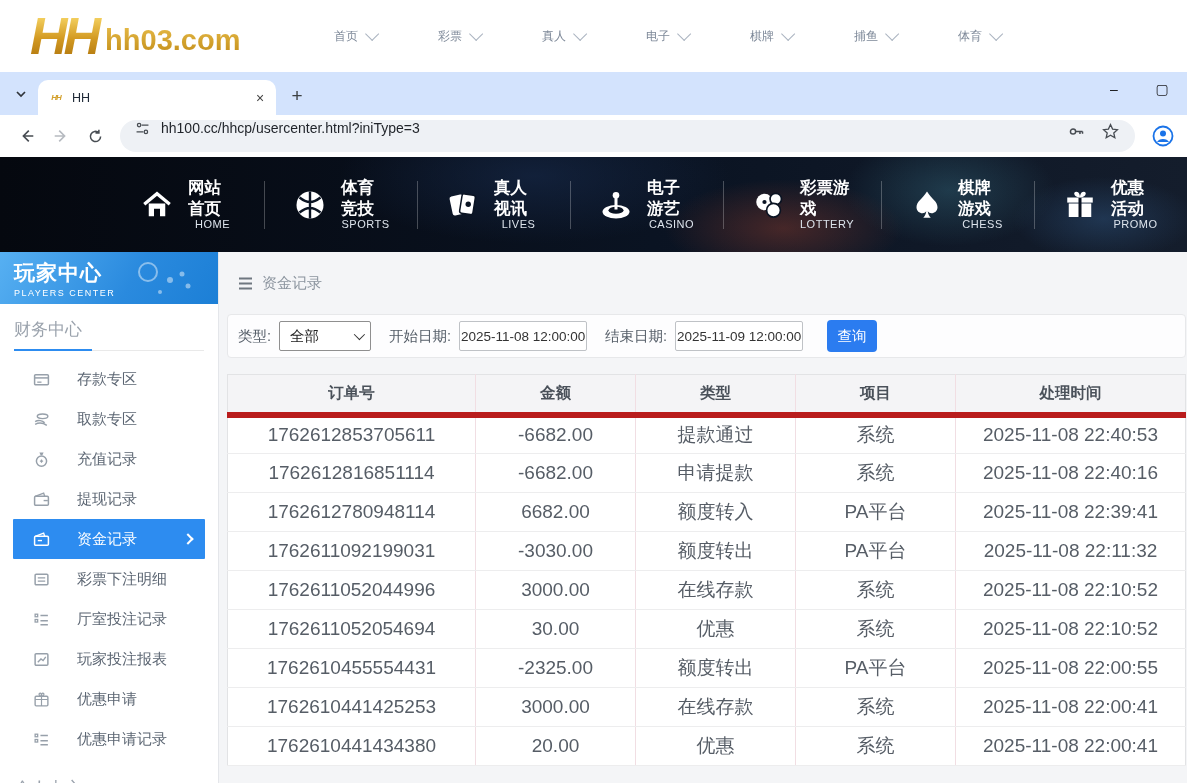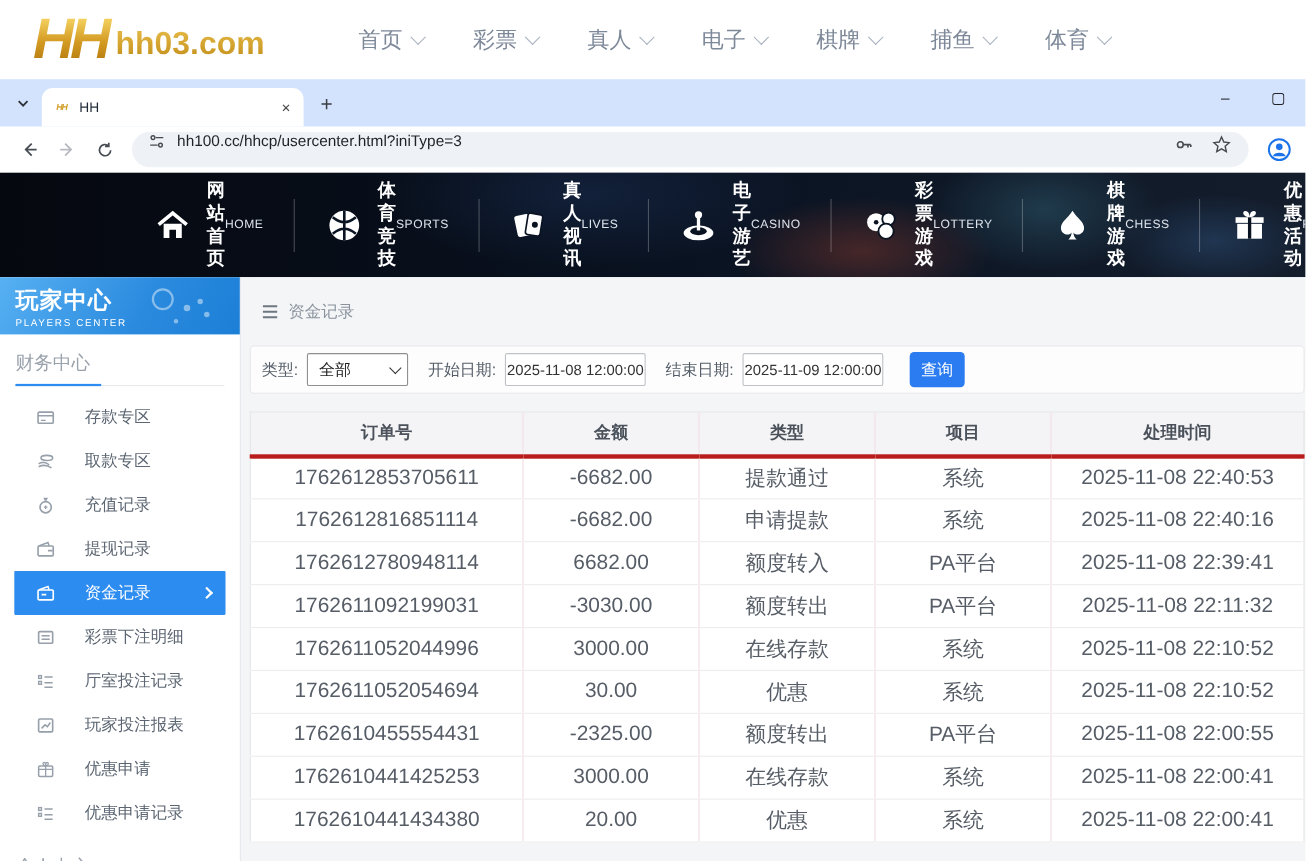--- a/index.html
+++ b/index.html
@@ -12,21 +12,21 @@
   .logo { display:flex; align-items:flex-end; cursor:pointer; }
   .logo-hh { font-size:52px; line-height:0.9; font-weight:800; font-style:italic;
     background:linear-gradient(180deg,#f3cf5e 10%,#d39a22 55%,#b97f12 90%);
     -webkit-background-clip:text; background-clip:text; -webkit-text-fill-color:transparent;
     letter-spacing:-4px; padding-right:8px; }
   .logo-domain { font-size:29px; font-weight:700;
     background:linear-gradient(180deg,#e8bd4a,#c08a16);
     -webkit-background-clip:text; background-clip:text; -webkit-text-fill-color:transparent;
     margin-bottom:2px; }
   .site-nav { display:flex; margin-left:62px; }
-  .site-nav-item { display:flex; align-items:center; gap:7px; color:#7d8898; font-size:20px;
+  .site-nav-item { display:flex; align-items:center; gap:7px; color:#7d8898; font-size:12px;
     width:104px; justify-content:center; cursor:pointer; }
   .chev { width:10px; height:10px; border-right:1.8px solid #aab3c0; border-bottom:1.8px solid #aab3c0;
     transform:rotate(45deg) translateY(-3px); }
 
   
   .tabstrip { height:43px; background:#d3e3fd; display:flex; align-items:flex-end; position:relative; }
   .tab-search { width:26px; height:26px; border-radius:50%; display:flex; align-items:center; justify-content:center; margin:0 4px 8px 8px; cursor:pointer; }
   .tab { width:238px; height:35px; background:#fff; border-radius:10px 10px 0 0; display:flex; align-items:center; padding:0 8px 0 10px; }
   .favicon { width:16px; height:16px; font-size:8px; font-weight:800; color:#d3a02c; display:flex; align-items:center; justify-content:center; font-style:italic; letter-spacing:-1px; }
   .tab-title { font-size:12.5px; color:#1f2937; margin-left:8px; flex:1; }
@@ -45,21 +45,21 @@
   .game-nav { height:95px; display:flex; align-items:center; padding-left:112px;
     background:
       radial-gradient(170px 70px at 66% 75%, rgba(140,60,45,.45), transparent 70%),
       radial-gradient(150px 80px at 80% 35%, rgba(55,110,130,.40), transparent 70%),
       radial-gradient(130px 60px at 93% 65%, rgba(45,80,120,.50), transparent 70%),
       radial-gradient(260px 90px at 45% 20%, rgba(25,45,80,.55), transparent 75%),
       linear-gradient(90deg,#05080f,#0a1322 55%,#141d2c); }
   .game-item { display:flex; align-items:center; gap:13px; padding:0 27px; height:48px; cursor:pointer; }
   .game-item + .game-item { border-left:1px solid rgba(255,255,255,.25); }
   .game-icon { width:36px; height:36px; flex:0 0 auto; }
-  .game-txt { display:flex; flex-direction:row; align-items:center; line-height:1.25; }
+  .game-txt { display:flex; flex-direction:column; align-items:center; line-height:1.25; }
   .game-title { color:#fff; font-size:16.5px; font-weight:700; }
   .game-sub { color:#dde4ec; font-size:11px; letter-spacing:.5px; }
 
   
   .lower { display:flex; height:531px; }
   .sidebar { width:219px; background:#fff; border-right:1px solid #e4e6ea; flex:0 0 auto; }
   .sb-header { height:52px; background:linear-gradient(120deg,#57b0f2 0%,#2a8ade 60%,#1c7fd6 100%);
     color:#fff; padding:7px 0 0 14px; position:relative; overflow:hidden; cursor:default; }
   .sb-header-title { font-size:21px; font-weight:700; letter-spacing:1px; }
   .sb-header-sub { font-size:9px; letter-spacing:1.5px; margin-top:1px; }
@@ -89,21 +89,21 @@
   .f-select .chev-s { width:8px; height:8px; border-right:1.6px solid #333; border-bottom:1.6px solid #333; transform:rotate(45deg) translateY(-2px); }
   .f-input { width:128px; height:30px; border:1px solid #bfc2c6; border-radius:2px; background:#fff;
     font-size:13.5px; color:#333; text-align:center; font-family:"Liberation Sans","DejaVu Sans",sans-serif; }
   .f-btn { width:50px; height:32px; background:#2b7cf0; color:#fff; border:none; border-radius:4px;
     font-size:14.5px; margin-left:16px; cursor:pointer; }
   .gap12 { width:2px; }
 
   table.records { width:100%; margin-top:16px; border-collapse:collapse; background:#fff;
     border:1px solid #e2e3e5; table-layout:fixed; }
   .records th { height:40px; background:#f4f4f6; color:#4a515a; font-size:15.5px; font-weight:700;
-    border-bottom:4px solid #b91c1c; }
+    border-bottom:6px solid #b91c1c; }
   .records th + th, .records td + td { border-left:1px solid #f1dee3; }
   .records td { height:39px; text-align:center; color:#565d66; font-size:19px; border-bottom:1px solid #ededee; }
   .col-order { width:248px; } .col-amt { width:160px; } .col-type { width:160px; } .col-proj { width:160px; }
 
   svg { display:block; }
 </style>
 </head>
 <body>
 
 <div class="stage">

